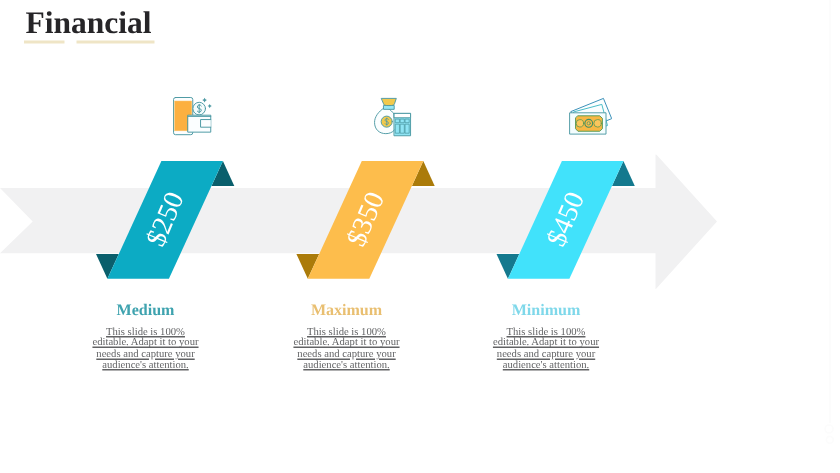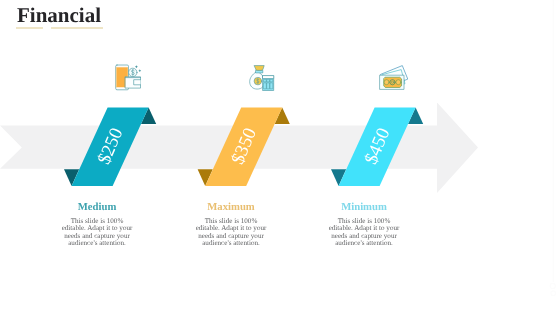--- a/index.html
+++ b/index.html
@@ -27,21 +27,21 @@
   #icon1{left:112px;top:62px;}
   #icon2{left:246px;top:62px;}
   #icon3{left:376px;top:62px;}
 
   
   .col{position:absolute;top:202px;width:150px;text-align:center;transform:translateZ(0);}
   #col1{left:22px;}
   #col2{left:156px;}
   #col3{left:289px;}
   .col .hd{font-size:10.7px;font-weight:700;line-height:11px;}
-  .col .bd{font-size:7.1px;color:#626365;line-height:7.45px;margin:5px auto 0;width:73px;}
+  .col .bd{font-size:7.1px;color:#626365;line-height:7.45px;margin:5px auto 0;width:73px;text-decoration:underline;}
 
   
   #wm{position:absolute;left:544px;top:0;width:20px;height:315px;}
 </style>
 </head>
 <body>
 
 <div class="slide">
 
   <div id="title" style="color: rgb(38, 37, 40);">Financial</div>

